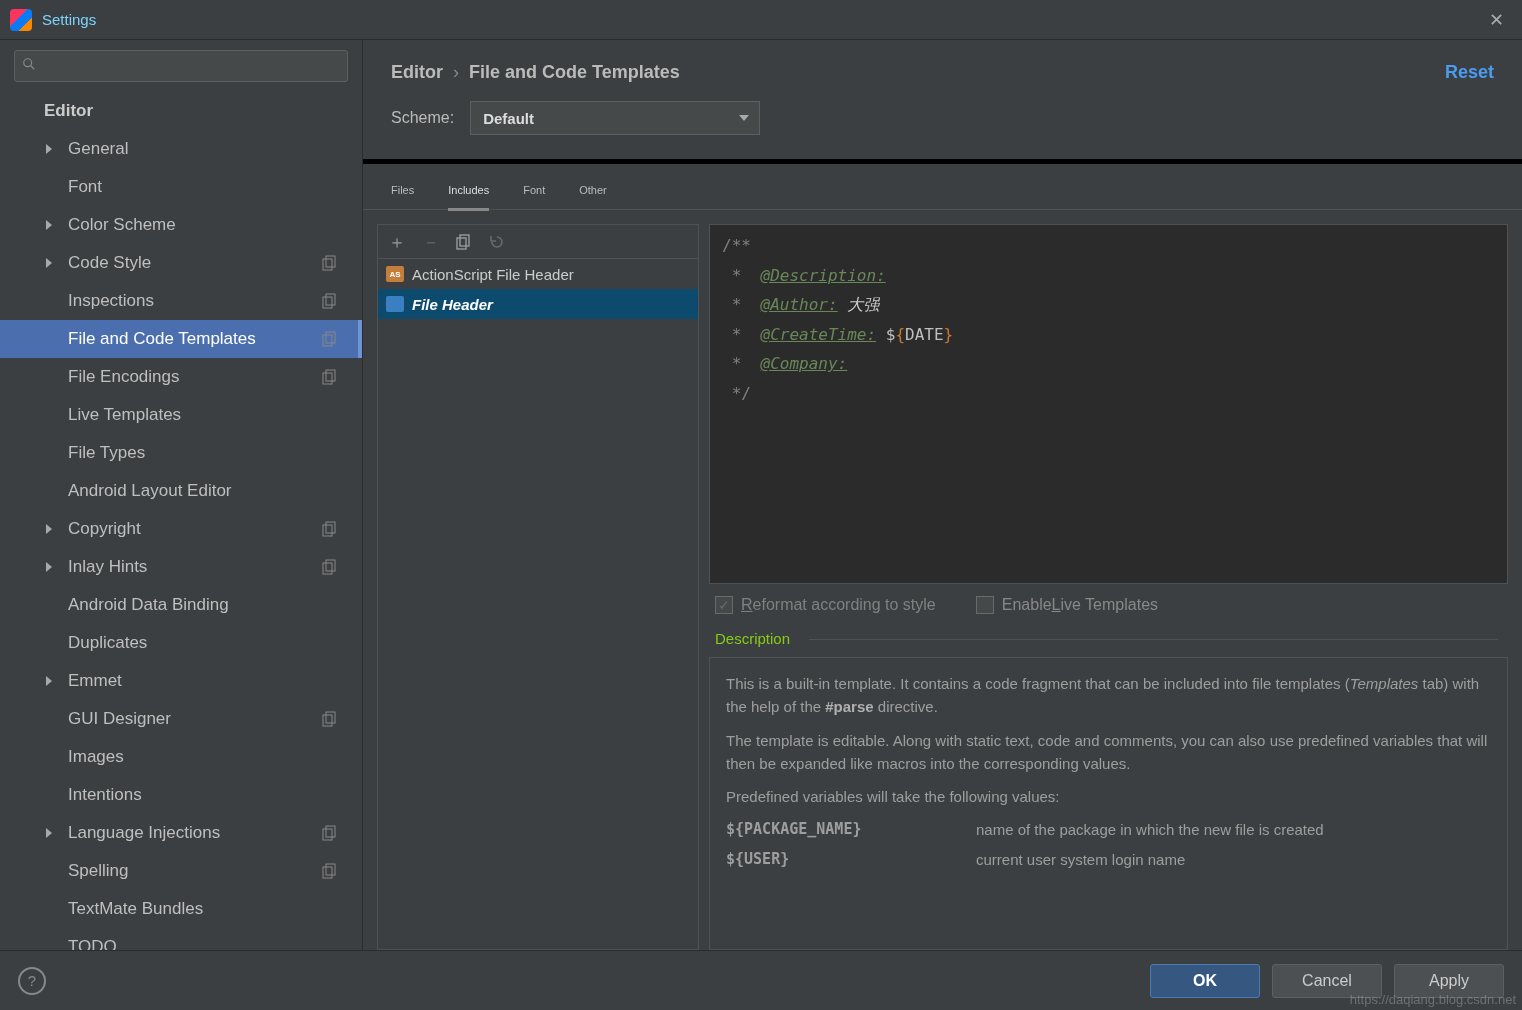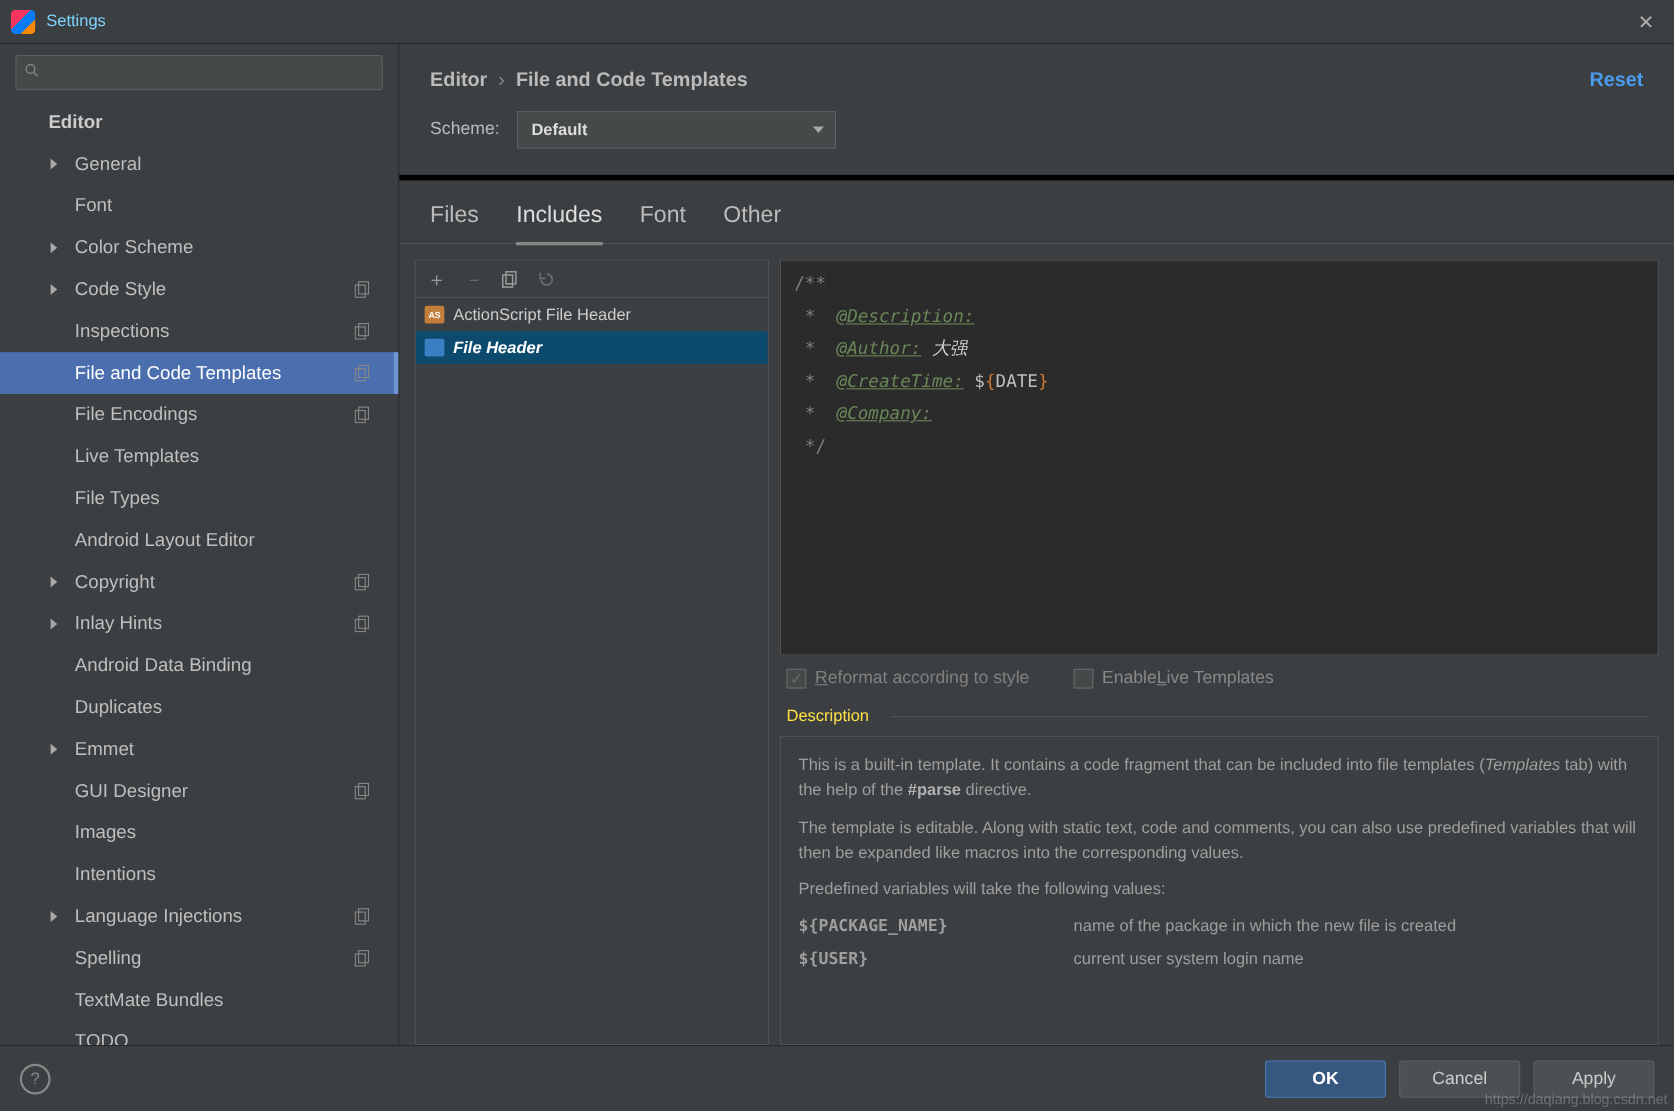--- a/index.html
+++ b/index.html
@@ -161,21 +161,21 @@
   border-top: 6px solid #a9a9a9;
 }
 .tabs {
   display: flex;
   gap: 34px;
   padding: 20px 28px 0 28px;
   border-bottom: 1px solid #515151;
 }
 .tab {
   padding-bottom: 12px;
-  font-size: 21px;
+  font-size: 11px;
   color: #bbb;
   cursor: pointer;
 }
 .tab.active {
   color: #ddd;
   border-bottom: 3px solid #888;
   margin-bottom: -2px;
 }
 .panels {
   flex: 1;
@@ -261,21 +261,21 @@
   color: #6a6a6a;
   font-size: 14px;
   background: #45494a;
 }
 .check-row label { display: flex; align-items: center; }
 .check-row label.disabled { color: #808080; }
 .ul { text-decoration: underline; }
 
 .desc-label {
   font-size: 15px;
-  color: #fde047;
+  color: #84cc16;
   padding: 4px 6px;
   position: relative;
 }
 .desc-label::after {
   content: '';
   position: absolute;
   left: 100px; right: 10px; top: 50%;
   border-top: 1px solid #515151;
 }
 .desc-box {

